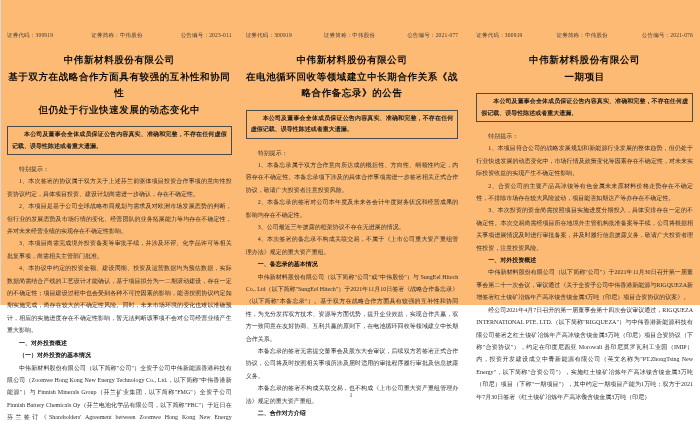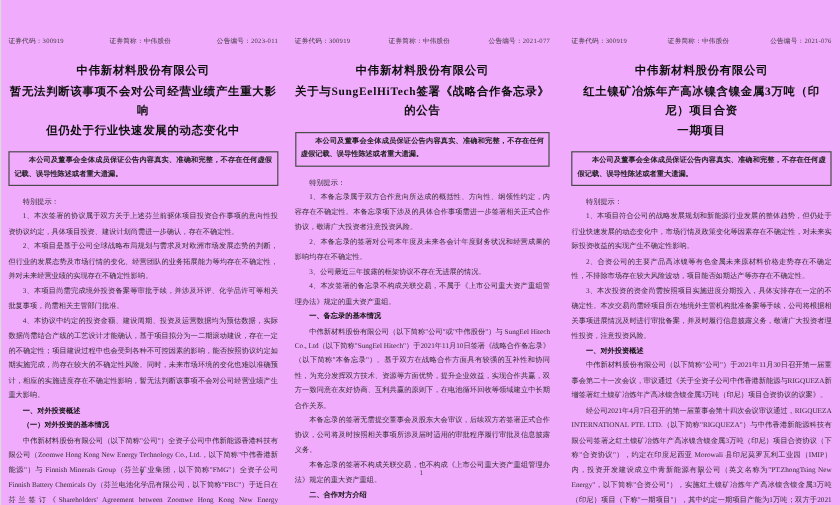--- a/index.html
+++ b/index.html
@@ -1,17 +1,17 @@
 <!DOCTYPE html>
 <html><head>
 <meta charset="utf-8">
 <style>
   html,body{margin:0;padding:0;background:#ffffff;}
   body{width:700px;height:421px;overflow:hidden;}
-  .canvas{display:flex;width:700px;height:421px;background:#f0abfc;border-left:1px solid #d9d9d9;box-sizing:border-box;}
+  .canvas{display:flex;width:700px;height:305px;background:#fdba74;border-left:1px solid #d9d9d9;box-sizing:border-box;}
   .doc{position:relative;height:421px;box-sizing:border-box;overflow:hidden;
        font-family:"Liberation Serif","DejaVu Serif",serif;color:#2a2a2a;}
   .doc-0{width:234px;padding:0 3px 0 6px;}
   .doc-1{width:233px;padding:0 9px 0 11px;}
   .doc-2{width:233px;padding:0 7px 0 9px;}
   .meta{display:flex;justify-content:space-between;margin-top:32px;
         font-size:5.5px;line-height:7px;color:#3a3a3a;white-space:nowrap;}
   .meta span{letter-spacing:.2px;}
   .title{margin-top:13px;text-align:center;font-weight:bold;color:#101010;
          font-size:9.5px;line-height:16.5px;letter-spacing:.6px;}
@@ -30,21 +30,21 @@
 <div class="canvas">
 
   <section class="doc doc-0">
     <header class="meta">
       <span>证券代码：300919</span>
       <span>证券简称：中伟股份</span>
       <span>公告编号：2023-011</span>
     </header>
     <div class="title">
       <div>中伟新材料股份有限公司</div>
-      <div>暂无法判断该事项不会对公司经营业绩产生重大影响</div>
+      <div>基于双方在战略合作方面具有较强的互补性和协同性</div>
       <div>但仍处于行业快速发展的动态变化中</div>
     </div>
     <div class="box">本公司及董事会全体成员保证公告内容真实、准确和完整，不存在任何虚假记载、误导性陈述或者重大遗漏。</div>
     <div class="body">
       <p>特别提示：</p>
       <p>1、本次签署的协议属于双方关于上述芬兰前驱体项目投资合作事项的意向性投资协议约定，具体项目投资、建设计划尚需进一步确认，存在不确定性。</p>
       <p>2、本项目是基于公司全球战略布局规划与需求及对欧洲市场发展态势的判断，但行业的发展态势及市场行情的变化、经营团队的业务拓展能力等均存在不确定性，并对未来经营业绩的实现存在不确定性影响。</p>
       <p>3、本项目尚需完成境外投资备案等审批手续，并涉及环评、化学品许可等相关批复事项，尚需相关主管部门批准。</p>
       <p>4、本协议中约定的投资金额、建设周期、投资及运营数据均为预估数据，实际数据尚需结合产线的工艺设计才能确认，基于项目拟分为一二期滚动建设，存在一定的不确定性；项目建设过程中也会受到各种不可控因素的影响，能否按照协议约定如期实施完成，尚存在较大的不确定性风险。同时，未来市场环境的变化也难以准确预计，相应的实施进度存在不确定性影响，暂无法判断该事项不会对公司经营业绩产生重大影响。</p>
       <p class="h">一、对外投资概述</p>
@@ -55,21 +55,21 @@
   </section>
 
   <section class="doc doc-1">
     <header class="meta">
       <span>证券代码：300919</span>
       <span>证券简称：中伟股份</span>
       <span>公告编号：2021-077</span>
     </header>
     <div class="title">
       <div>中伟新材料股份有限公司</div>
-      <div>关于与SungEelHiTech签署《战略合作备忘录》的公告</div>
+      <div>在电池循环回收等领域建立中长期合作关系《战略合作备忘录》的公告</div>
     </div>
     <div class="box">本公司及董事会全体成员保证公告内容真实、准确和完整，不存在任何虚假记载、误导性陈述或者重大遗漏。</div>
     <div class="body">
       <p>特别提示：</p>
       <p>1、本备忘录属于双方合作意向所达成的概括性、方向性、纲领性约定，内容存在不确定性。本备忘录项下涉及的具体合作事项需进一步签署相关正式合作协议，敬请广大投资者注意投资风险。</p>
       <p>2、本备忘录的签署对公司本年度及未来各会计年度财务状况和经营成果的影响均存在不确定性。</p>
       <p>3、公司最近三年披露的框架协议不存在无进展的情况。</p>
       <p>4、本次签署的备忘录不构成关联交易，不属于《上市公司重大资产重组管理办法》规定的重大资产重组。</p>
       <p class="h">一、备忘录的基本情况</p>
       <p>中伟新材料股份有限公司（以下简称"公司"或"中伟股份"）与 SungEel Hitech Co., Ltd（以下简称"SungEel Hitech"）于2021年11月10日签署《战略合作备忘录》（以下简称"本备忘录"）。基于双方在战略合作方面具有较强的互补性和协同性，为充分发挥双方技术、资源等方面优势，提升企业效益，实现合作共赢，双方一致同意在友好协商、互利共赢的原则下，在电池循环回收等领域建立中长期合作关系。</p>
@@ -83,21 +83,20 @@
   </section>
 
   <section class="doc doc-2">
     <header class="meta">
       <span>证券代码：300919</span>
       <span>证券简称：中伟股份</span>
       <span>公告编号：2021-076</span>
     </header>
     <div class="title">
       <div>中伟新材料股份有限公司</div>
-      <div>红土镍矿冶炼年产高冰镍含镍金属3万吨（印尼）项目合资</div>
       <div>一期项目</div>
     </div>
     <div class="box">本公司及董事会全体成员保证公告内容真实、准确和完整，不存在任何虚假记载、误导性陈述或者重大遗漏。</div>
     <div class="body">
       <p>特别提示：</p>
       <p>1、本项目符合公司的战略发展规划和新能源行业发展的整体趋势，但仍处于行业快速发展的动态变化中，市场行情及政策变化等因素存在不确定性，对未来实际投资收益的实现产生不确定性影响。</p>
       <p>2、合资公司的主要产品高冰镍等有色金属未来原材料价格走势存在不确定性，不排除市场存在较大风险波动，项目能否如期达产等亦存在不确定性。</p>
       <p>3、本次投资的资金尚需按照项目实施进度分期投入，具体安排存在一定的不确定性。本次交易尚需经项目所在地境外主管机构批准备案等手续，公司将根据相关事项进展情况及时进行审批备案，并及时履行信息披露义务，敬请广大投资者理性投资，注意投资风险。</p>
       <p class="h">一、对外投资概述</p>
       <p>中伟新材料股份有限公司（以下简称"公司"）于2021年11月30日召开第一届董事会第二十一次会议，审议通过《关于全资子公司中伟香港新能源与RIGQUEZA新增签署红土镍矿冶炼年产高冰镍含镍金属3万吨（印尼）项目合资协议的议案》。</p>

